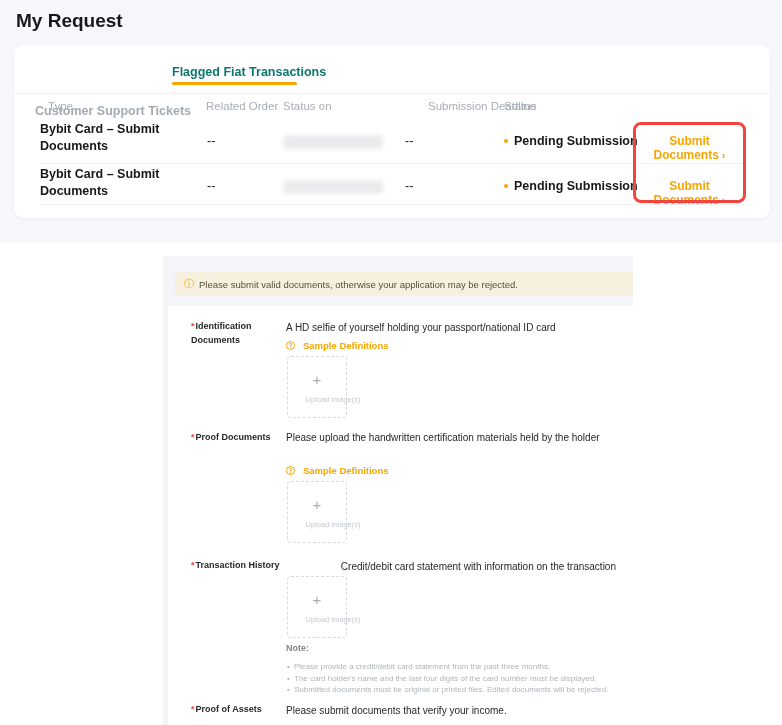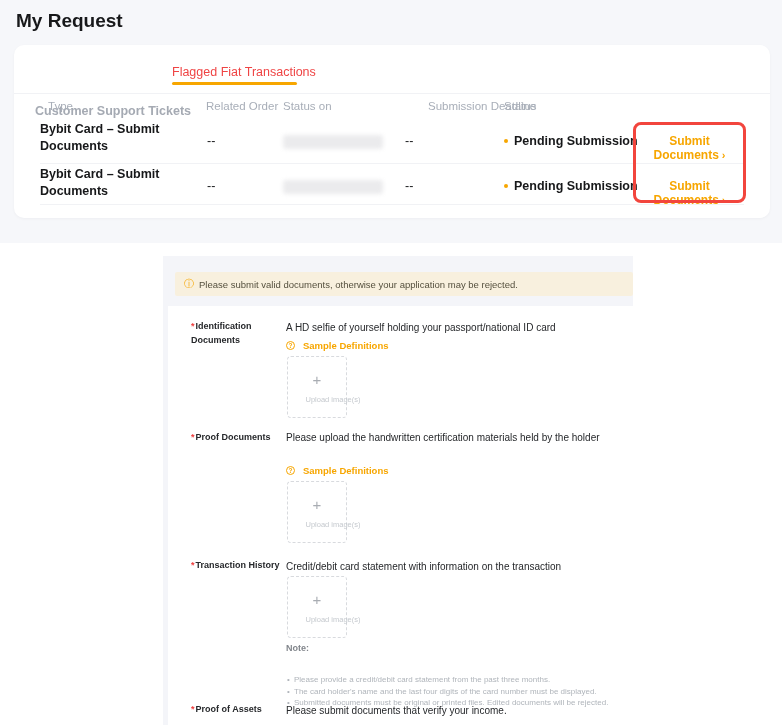--- a/index.html
+++ b/index.html
@@ -6,21 +6,21 @@
   body { font-family:"Liberation Sans", sans-serif; background:#fff; }
   .screen { position:relative; width:782px; height:725px; overflow:hidden; background:#fff; }
 
   
   .top-bg { position:absolute; left:0; top:0; width:782px; height:243px; background:#f6f7fa; }
   .page-title { position:absolute; left:16px; top:10px; font-size:19px; font-weight:700; color:#17181a; }
   .req-card { position:absolute; left:14px; top:45px; width:756px; height:173px; background:#fff; border-radius:10px; box-shadow:0 1px 3px rgba(20,24,40,.04); }
 
   .tab { position:absolute; top:20px; font-size:12.5px; font-weight:600; cursor:pointer; }
   .tab-inactive { left:21px; color:#a5aab3;margin-top:39px; }
-  .tab-active { left:158px; color:#ef4444; font-weight:400; }
+  .tab-active { left:158px; color:#0f766e; font-weight:700; }
   .tab-underline { position:absolute; left:158px; top:37px; width:125px; height:3px; background:#f7a600; border-radius:2px; }
   .tabs-border { position:absolute; left:0; top:48px; width:756px; height:1px; background:#f1f2f5; }
 
   .th { position:absolute; top:55px; font-size:11.5px; color:#a8aeb8; }
   .col-type { left:34px; } .col-ro { left:192px; } .col-co { left:269px; }
   .col-sd { left:414px; } .col-st { left:490px; }
 
   .cell-type { position:absolute; left:26px; width:130px; font-size:12.5px; font-weight:600; color:#17181a; line-height:16.5px; }
   .r1 .cell-type { top:76px; } .r2 .cell-type { top:121px; }
   .cell-dash { position:absolute; font-size:12.5px; color:#17181a; }
@@ -50,25 +50,25 @@
   .fdesc { position:absolute; left:118px; width:330px; font-size:10px; color:#26282b; line-height:15px; }
   .sample { position:absolute; left:118px; display:flex; align-items:center; gap:8px;
             font-size:9.5px; font-weight:600; color:#f7a600; cursor:pointer; }
   .sample-icon { width:9px; height:9px; border:1px solid #f7a600; border-radius:50%; font-size:6.5px; line-height:8px; text-align:center; color:#f7a600; }
   .upload { position:absolute; left:119px; width:60px; height:62px; border:1px dashed #d8dade; border-radius:4px; background:#fff; cursor:pointer; }
   .plus { position:absolute; left:0; top:14px; width:100%; text-align:center; font-size:15px; color:#a8acb2; font-weight:400; }
   .ulabel { position:absolute; left:16px; top:38px; width:100%; text-align:center; font-size:7.5px; color:#c5c9ce; }
 
   .f1-label { top:13px; } .f1-desc { top:14px; } .f1-sample { top:34px; } .f1-upload { top:50px; }
   .f2-label { top:124px; } .f2-desc { top:124px; } .f2-sample { top:159px; } .f2-upload { top:175px; }
-  .f3-label { top:252px; } .f3-desc { top:253px; } .f3-upload { top:270px; }
+  .f3-label { top:252px; } .f3-desc { top:253px;text-align:right; } .f3-upload { top:270px; }
   .f4-label { top:396px; } .f4-desc { top:397px; }
 
   .note { position:absolute; left:118px; top:337px; width:348px; }
-  .note-title { font-size:9px; font-weight:600; color:#82868c; margin-bottom:21px; }
+  .note-title { font-size:9px; font-weight:600; color:#82868c; margin-bottom:8px; }
   .note ul { list-style:none; }
   .note li { font-size:8px; color:#b0b5bb; line-height:11.5px; padding-left:8px; position:relative; }
   .note li::before { content:"•"; position:absolute; left:1px; }
 </style>
 </head>
 <body>
 
 <div class="screen">
 
   <div class="top-bg"></div>

